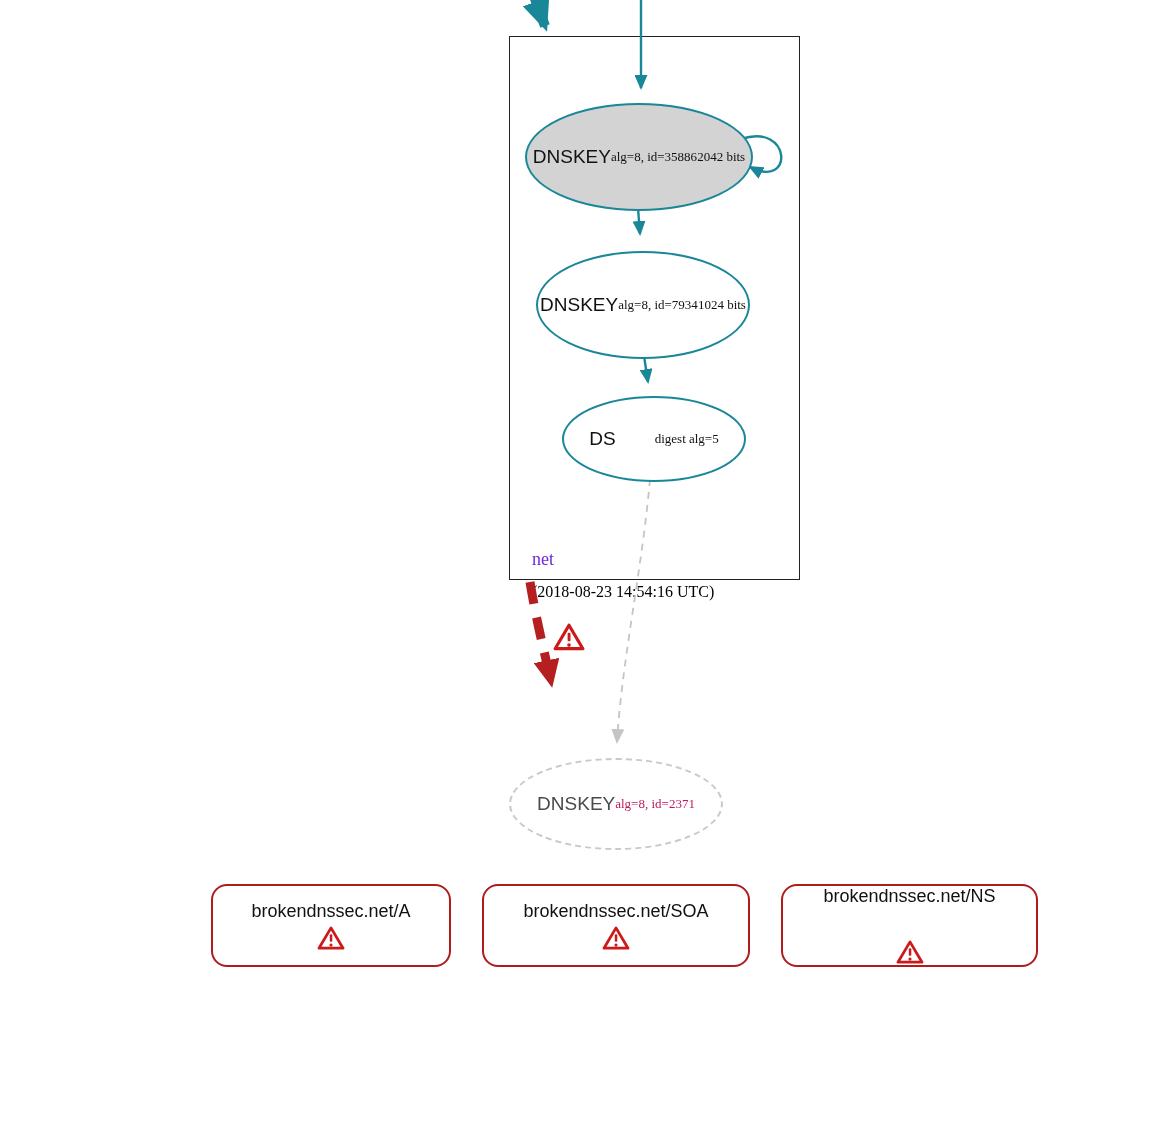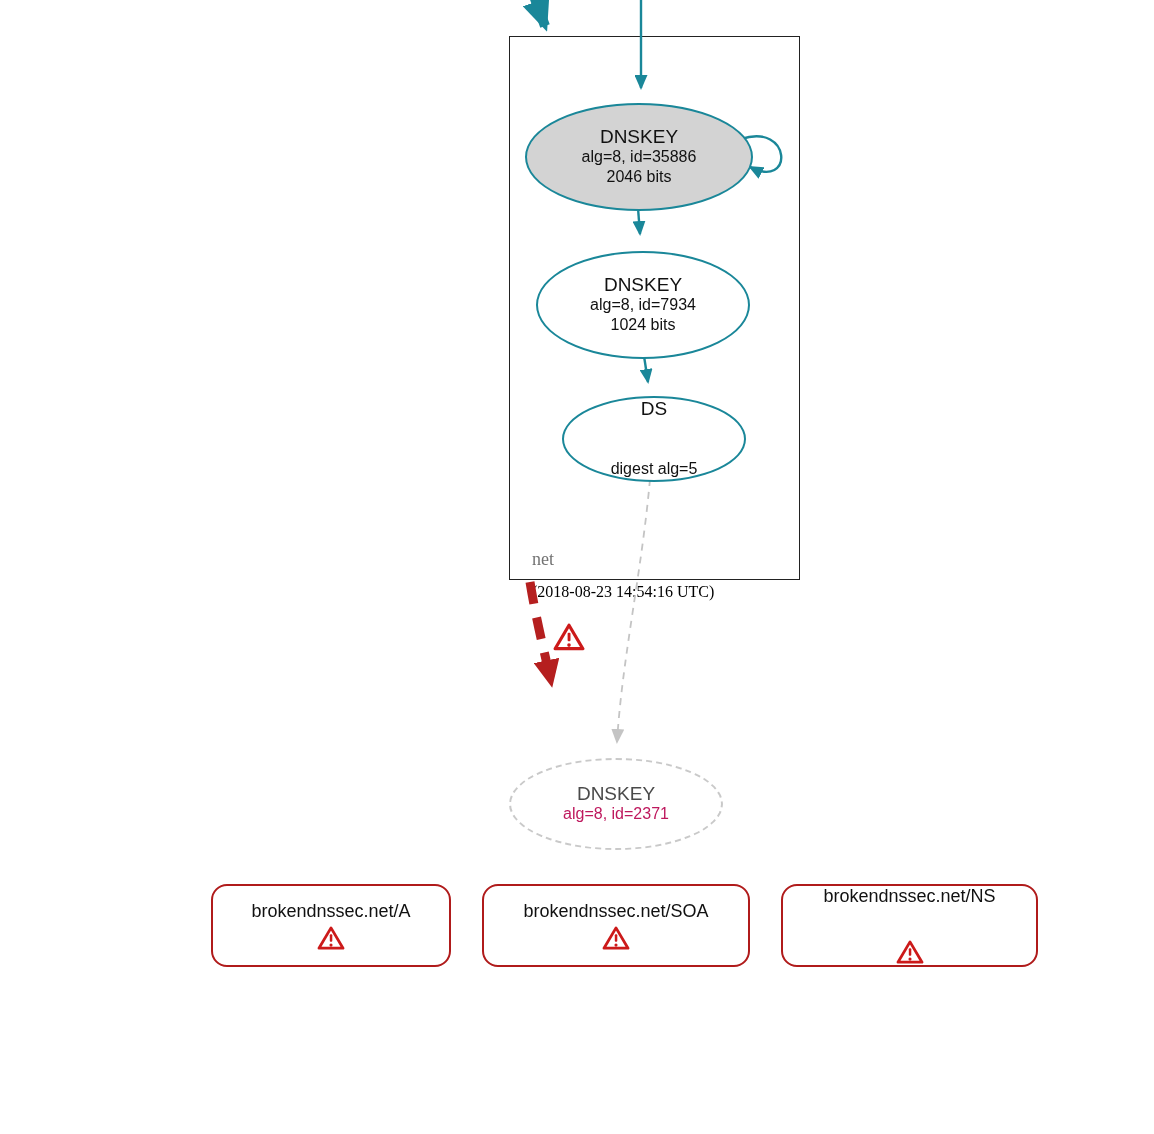--- a/index.html
+++ b/index.html
@@ -27,49 +27,49 @@
     position: absolute;
     border: 1px solid #222222;
     background: #ffffff;
     z-index: 1;
   }
   .zone-box .zone-name {
     position: absolute;
     left: 22px;
     font-family: "Liberation Serif", serif;
     font-size: 18px;
-    color: #737373;
+    color: #6d28d9;
   }
   .zone-box .zone-ts {
     position: absolute;
     left: 22px;
     font-family: "Liberation Serif", serif;
     font-size: 16px;
     color: #000000;
   }
   .node {
     position: absolute;
     z-index: 3;
     display: flex;
-    flex-direction: column;
+    flex-direction: row;
     align-items: center;
     justify-content: center;
     text-align: center;
     border-radius: 50%;
     background: #ffffff;
   }
   .node .node-title {
     font-family: "Liberation Sans", sans-serif;
     font-size: 19px;
     color: #111111;
     line-height: 1.1;
   }
   .node .node-detail {
-    font-family: Liberation Sans, sans-serif;
-    font-size: 16px;
+    font-family: Liberation Serif, serif;
+    font-size: 13px;
     color: #111111;
     line-height: 1.25;
   }
   .node.teal { border: 2px solid #1a8799; }
   .node.gray-fill { background: #d3d3d3; }
   .node.dashed-gray {
     border: 2px dashed #c9c9c9;
     background: #ffffff;
   }
   .node.dashed-gray .node-title { color: #4a4a4a; }
@@ -138,21 +138,21 @@
   </svg>
 
   <div class="zone-box" style="left:509px; top:36px; width:289px; height:542px;">
     <div class="zone-name" style="top:512px;">net</div>
     <div class="zone-ts" style="top:546px;">(2018-08-23 14:54:16 UTC)</div>
   </div>
 
   <div class="node teal gray-fill" style="left:525px; top:103px; width:224px; height:104px;">
     <div class="node-title">DNSKEY</div>
     <div class="node-detail">alg=8, id=35886</div>
-    <div class="node-detail">2046 bits</div>
+    <div class="node-detail">2042 bits</div>
   </div>
 
   <div class="node teal" style="left:536px; top:251px; width:210px; height:104px;">
     <div class="node-title">DNSKEY</div>
     <div class="node-detail">alg=8, id=7934</div>
     <div class="node-detail">1024 bits</div>
   </div>
 
   <div class="node teal" style="left:562px; top:396px; width:180px; height:82px;gap:39px;">
     <div class="node-title">DS</div>

